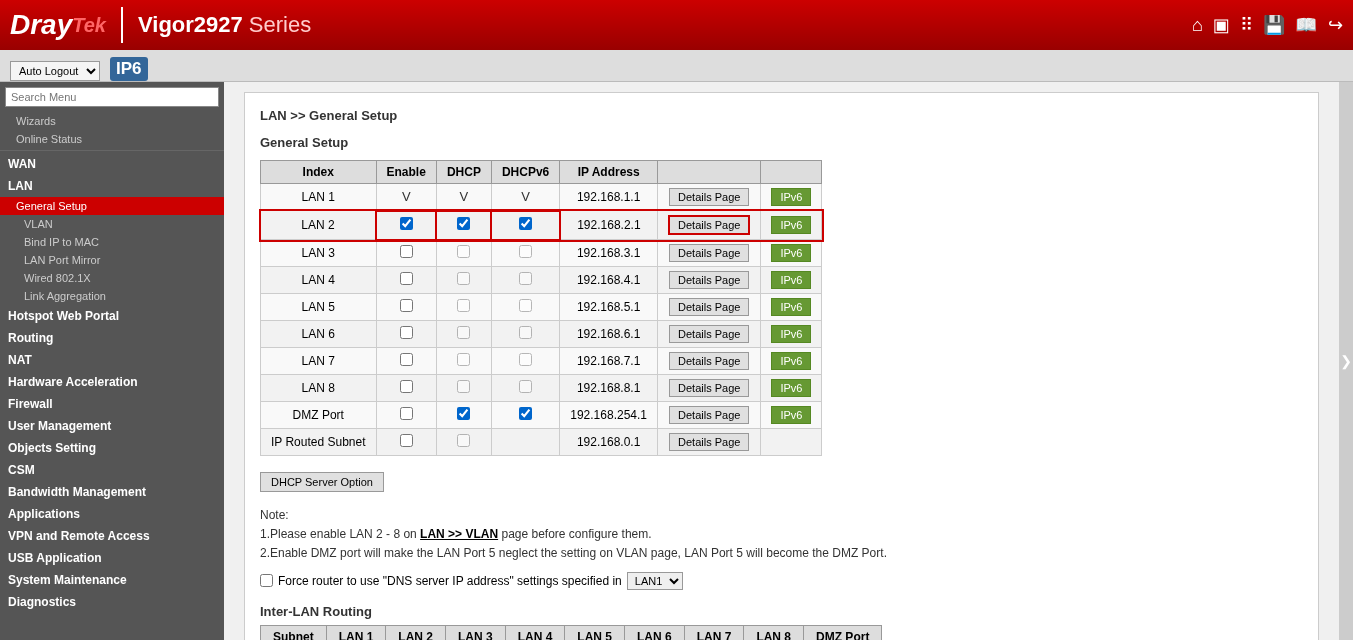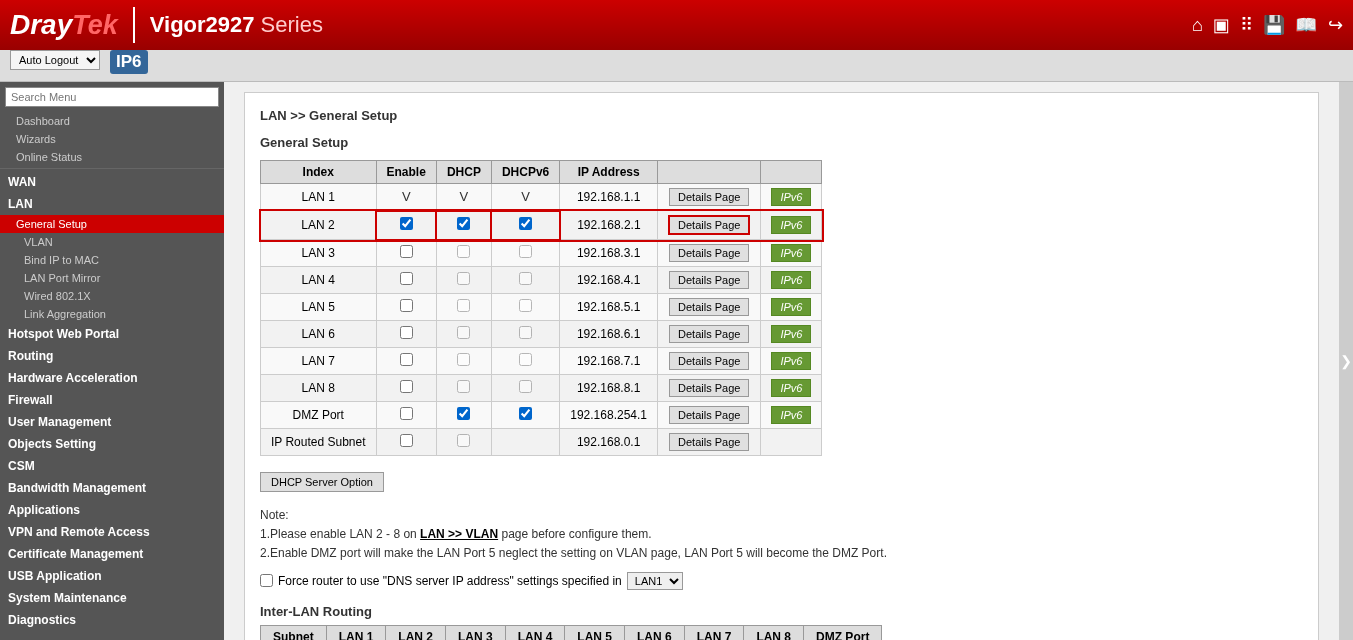--- a/index.html
+++ b/index.html
@@ -2,29 +2,29 @@
 <html><head>
   <meta charset="utf-8">
   <style>
     * { box-sizing: border-box; margin: 0; padding: 0; }
     body { font-family: Arial, sans-serif; font-size: 12px; background: #fff; width: 1353px; height: 640px; overflow: hidden; display: flex; flex-direction: column; }
 
     
     .header { background: linear-gradient(to bottom, #cc0000, #990000); height: 50px; display: flex; align-items: center; padding: 0 10px; flex-shrink: 0; }
     .logo { display: flex; align-items: center; }
     .logo-dray { color: #fff; font-size: 28px; font-weight: bold; font-style: italic; }
-    .logo-tek { color: #ff6666; font-size: 27px; font-weight: bold; font-style: italic; }
+    .logo-tek { color: #ff6666; font-size: 20px; font-weight: bold; font-style: italic; }
     .logo-divider { width: 2px; background: #fff; height: 36px; margin: 0 15px; }
     .logo-model { color: #fff; font-size: 22px; font-weight: bold; }
     .logo-series { color: #ffcccc; font-size: 22px; margin-left: 6px; }
     .header-icons { margin-left: auto; display: flex; gap: 10px; align-items: center; }
     .header-icon { color: #fff; font-size: 18px; cursor: pointer; }
 
     
-    .sub-header { background: #ddd; height: 32px; display: flex; align-items: flex-start; padding: 0 10px; flex-shrink: 0; gap: 10px; border-bottom: 1px solid #bbb; }
+    .sub-header { background: #ddd; height: 32px; display: flex; align-items: flex-end; padding: 0 10px; flex-shrink: 0; gap: 10px; border-bottom: 1px solid #bbb; }
     .auto-logout-select { font-size: 11px; padding: 2px 4px; border: 1px solid #999; background: #f5f5f5; }
     .ipv6-badge { background: #336699; color: #fff; font-size: 17px; font-weight: bold; padding: 2px 6px; border-radius: 3px; }
 
     
     .main { display: flex; flex: 1; overflow: hidden; }
 
     
     .sidebar { width: 224px; background: #555; flex-shrink: 0; overflow-y: auto; overflow-x: hidden; }
     .sidebar-search { padding: 5px; }
     .sidebar-search input { width: 100%; padding: 3px 5px; font-size: 11px; border: 1px solid #888; }
@@ -47,21 +47,21 @@
     
     .setup-table { border-collapse: collapse; width: auto; border: 1px solid #999; margin-bottom: 10px; }
     .setup-table th { background: #ddd; border: 1px solid #999; padding: 4px 10px; font-size: 12px; text-align: center; }
     .setup-table td { border: 1px solid #ccc; padding: 4px 10px; text-align: center; font-size: 12px; background: #f9f9f9; }
     .setup-table tr:nth-child(even) td { background: #f2f2f2; }
     .setup-table td:first-child { text-align: center; }
 
     .details-btn { font-size: 11px; padding: 2px 8px; border: 1px solid #999; background: #e0e0e0; cursor: pointer; }
     .details-btn.highlighted { border: 2px solid #cc0000; }
 
-    .ipv6-btn { font-size: 11px; padding: 2px 8px; background: #669933; color: #fff; border: 1px solid #558822; cursor: pointer; font-style: italic; }
+    .ipv6-btn { font-size: 11px; padding: 2px 8px; background: #669933; color: #fff; border: 1px solid #558822; cursor: pointer; }
 
     .dhcp-server-btn { font-size: 11px; padding: 3px 10px; border: 1px solid #999; background: #e0e0e0; cursor: pointer; margin-top: 6px; }
 
     
     .cb { width: 13px; height: 13px; cursor: pointer; }
     .check-v { font-size: 13px; color: #333; }
 
     
     .note-section { margin-top: 14px; font-size: 12px; color: #333; line-height: 1.6; }
     .note-section strong { font-weight: normal; text-align: center; }
@@ -104,43 +104,42 @@
   <span class="ipv6-badge">IP6</span>
 </div>
 
 <div class="main">
 
   <div class="sidebar">
     <div class="sidebar-search">
       <input type="text" placeholder="Search Menu" style="">
     </div>
 
-    <div class="sidebar-item">Dashboard</div>
     <div class="sidebar-item">Wizards</div>
     <div class="sidebar-item">Online Status</div>
     <div class="sidebar-divider"></div>
     <div class="sidebar-section">WAN</div>
     <div class="sidebar-section">LAN</div>
     <div class="sidebar-item active">General Setup</div>
     <div class="sidebar-item sub">VLAN</div>
     <div class="sidebar-item sub">Bind IP to MAC</div>
     <div class="sidebar-item sub">LAN Port Mirror</div>
     <div class="sidebar-item sub">Wired 802.1X</div>
     <div class="sidebar-item sub">Link Aggregation</div>
     <div class="sidebar-section">Hotspot Web Portal</div>
     <div class="sidebar-section">Routing</div>
+    <div class="sidebar-section">NAT</div>
     <div class="sidebar-section">Hardware Acceleration</div>
     <div class="sidebar-section">Firewall</div>
     <div class="sidebar-section">User Management</div>
     <div class="sidebar-section">Objects Setting</div>
     <div class="sidebar-section">CSM</div>
     <div class="sidebar-section">Bandwidth Management</div>
     <div class="sidebar-section">Applications</div>
     <div class="sidebar-section">VPN and Remote Access</div>
-    <div class="sidebar-section">Certificate Management</div>
     <div class="sidebar-section">USB Application</div>
     <div class="sidebar-section">System Maintenance</div>
     <div class="sidebar-section">Diagnostics</div>
 
   </div>
 
   <div class="right-panel">
     <div class="right-panel-inner">
 
       <div class="breadcrumb">LAN &gt;&gt; General Setup</div>

